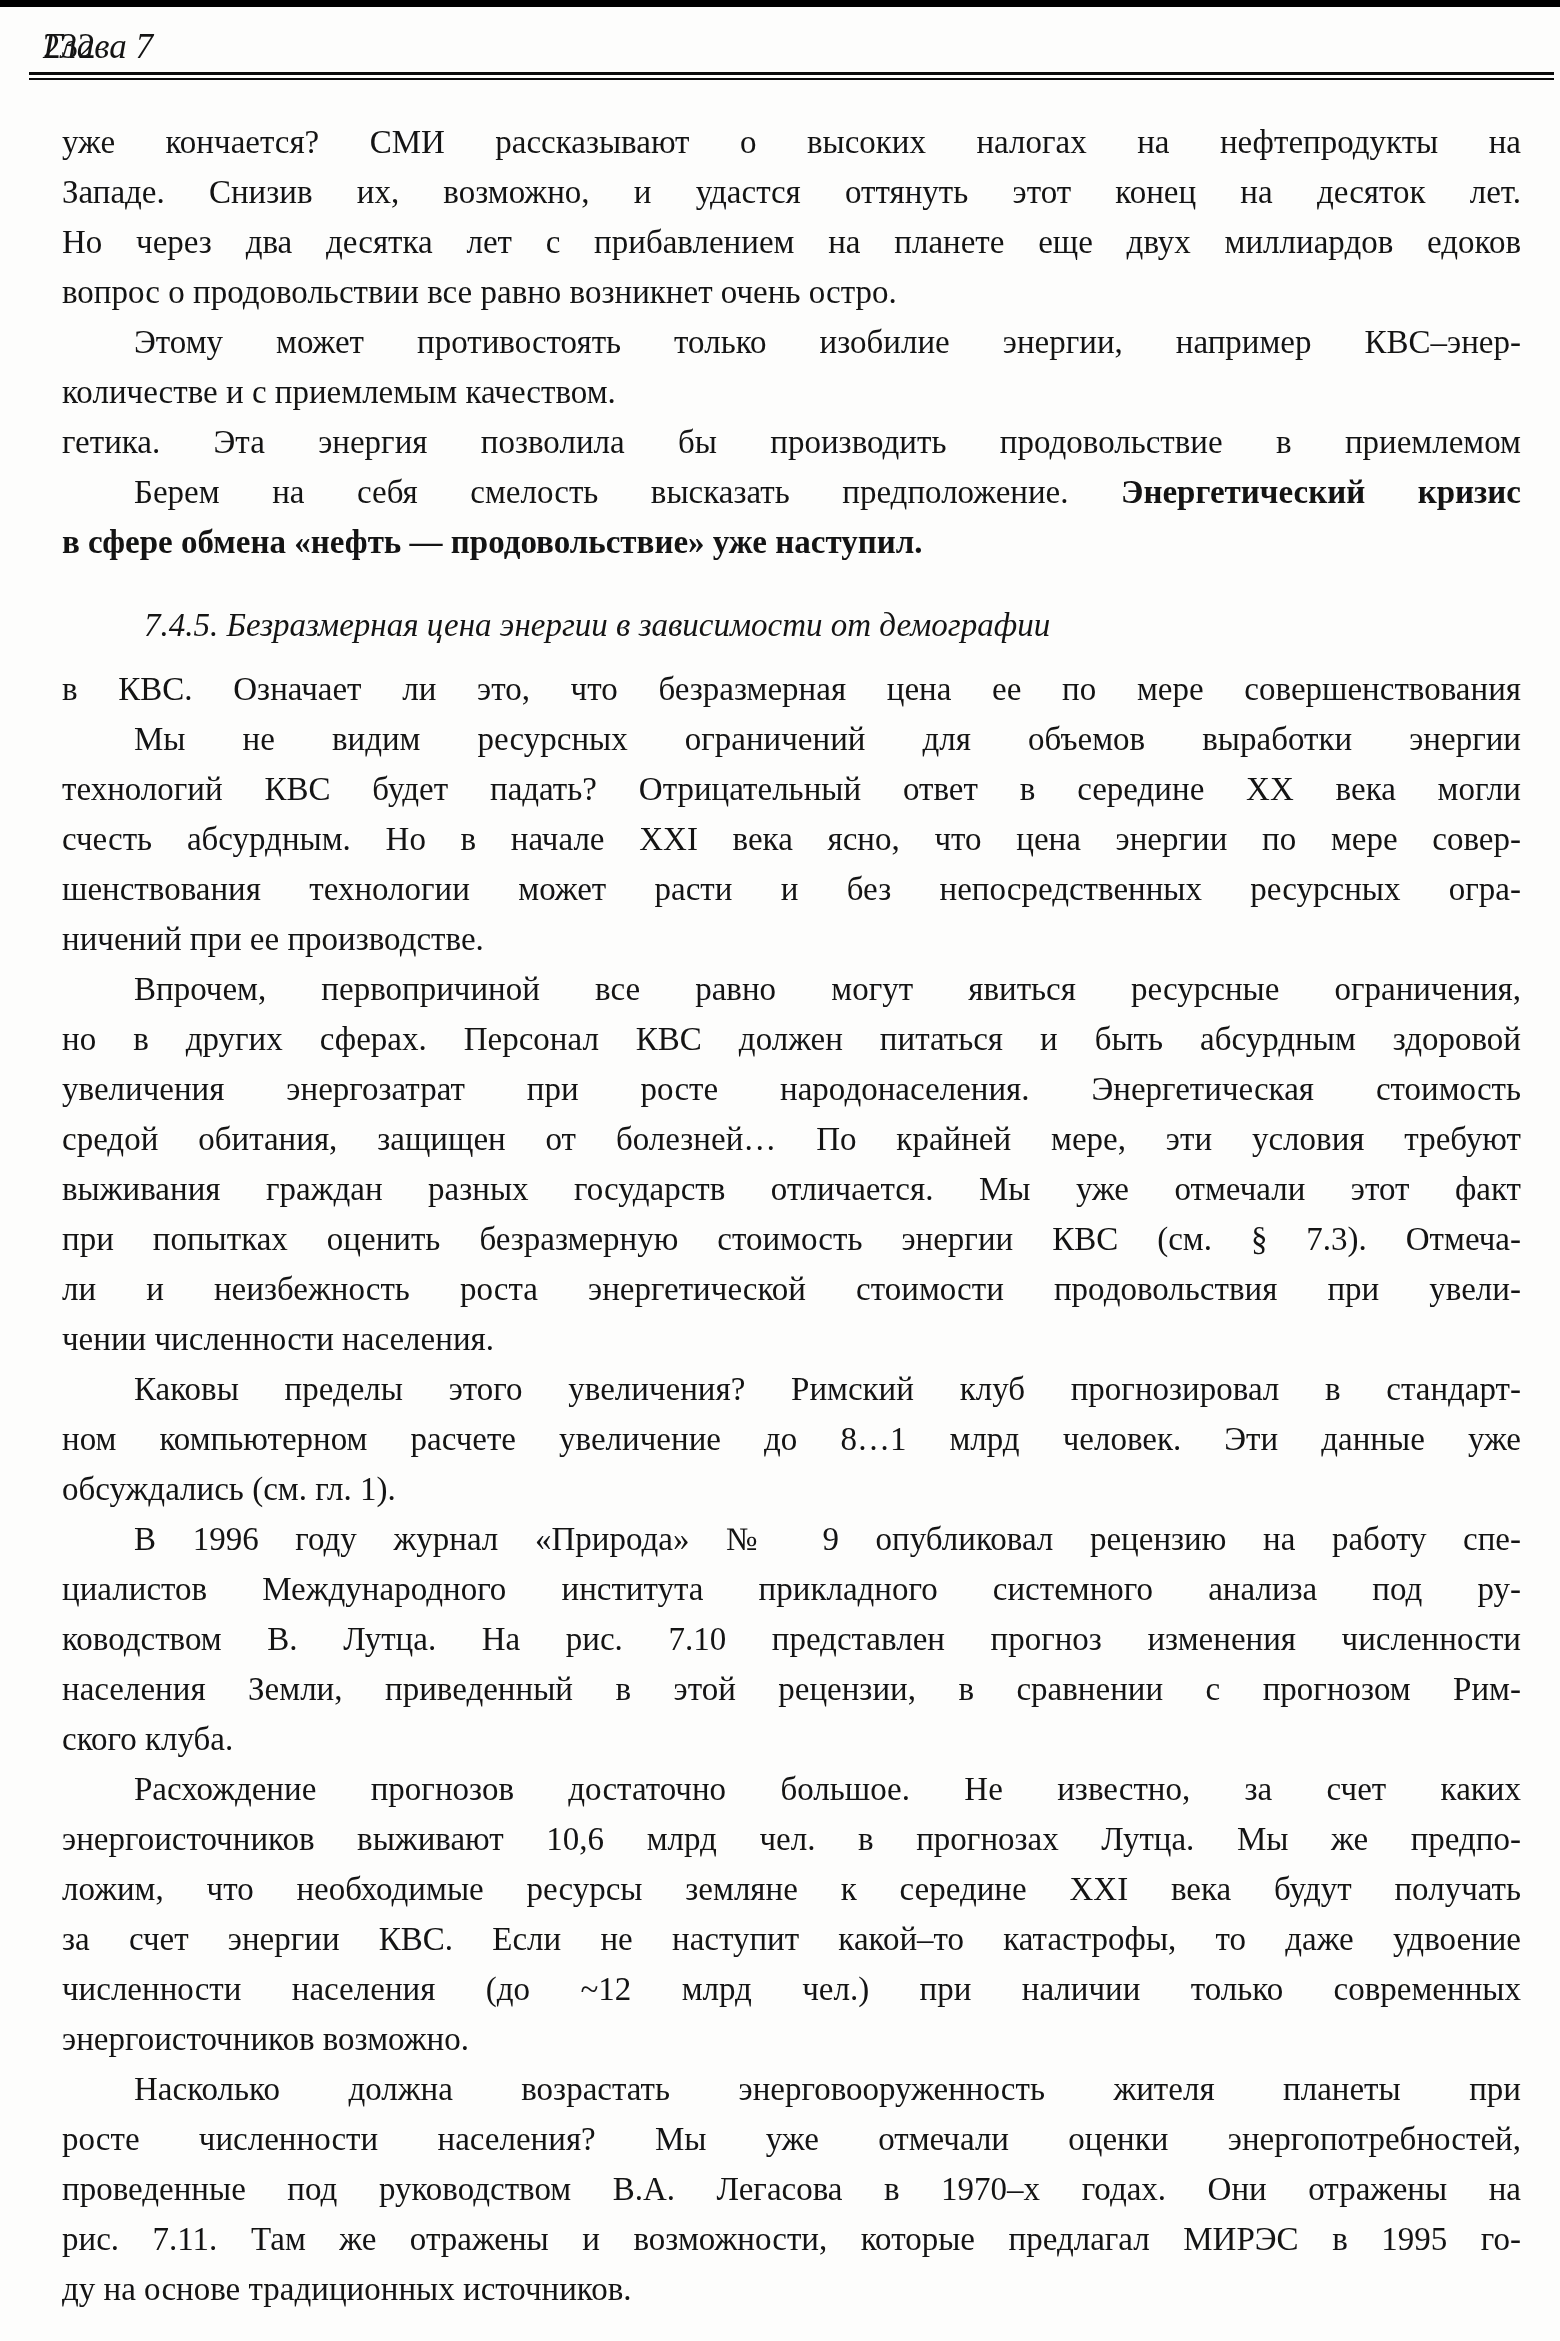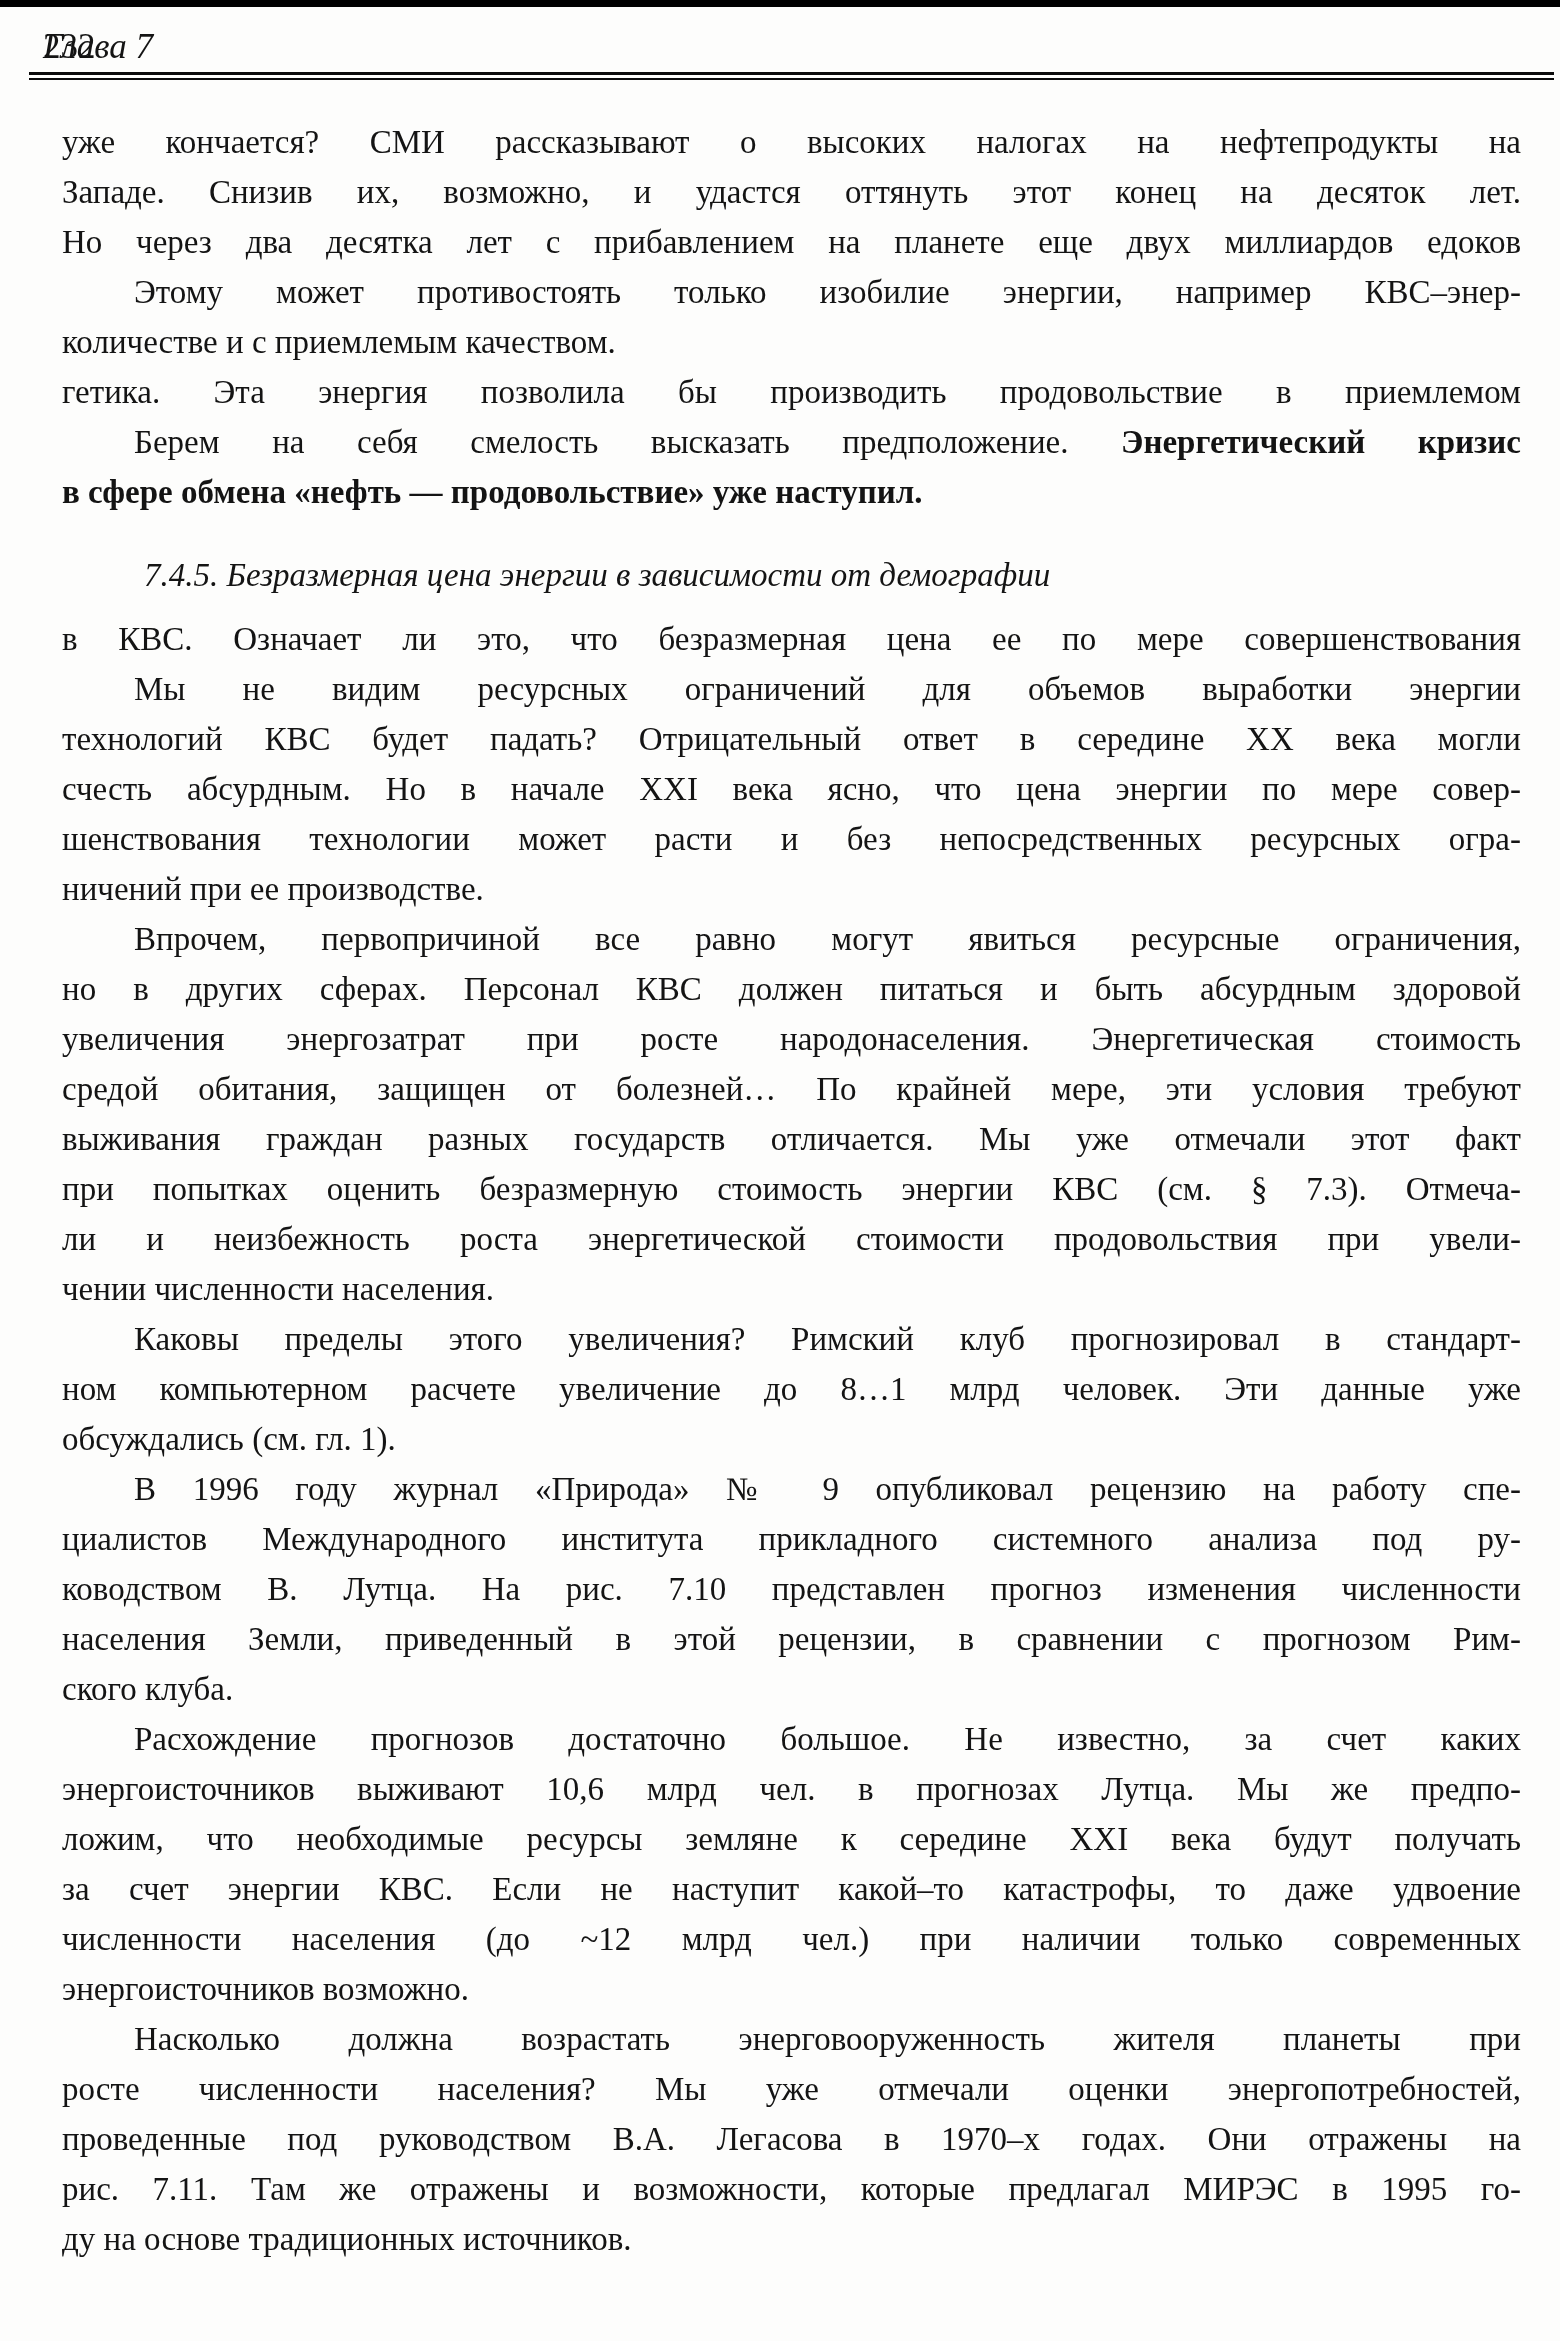--- a/index.html
+++ b/index.html
@@ -78,20 +78,21 @@
   <div class="page-header">
     <span class="page-number">232</span>
     <span class="chapter-title">Глава 7</span>
   </div>
   <div class="header-rule"></div>
   <div class="page-body">
       <div class="paragraph">
         <div class="line"><span>уже кончается? СМИ рассказывают о высоких налогах на нефтепродукты на</span></div>
         <div class="line"><span>Западе. Снизив их, возможно, и удастся оттянуть этот конец на десяток лет.</span></div>
         <div class="line"><span>Но через два десятка лет с прибавлением на планете еще двух миллиардов едоков</span></div>
+        <div class="line last"><span>вопрос о продовольствии все равно возникнет очень остро.</span></div>
       </div>
       <div class="paragraph">
         <div class="line indent"><span>Этому может противостоять только изобилие энергии, например КВС–энер-</span></div>
         <div class="line last"><span>количестве и с приемлемым качеством.</span></div>
         <div class="line"><span>гетика. Эта энергия позволила бы производить продовольствие в приемлемом</span></div>
       </div>
       <div class="paragraph">
         <div class="line indent"><span>Берем на себя смелость высказать предположение. </span><b>Энергетический кризис</b></div>
         <div class="line last"><b>в сфере обмена «нефть — продовольствие» уже наступил.</b></div>
       </div>

